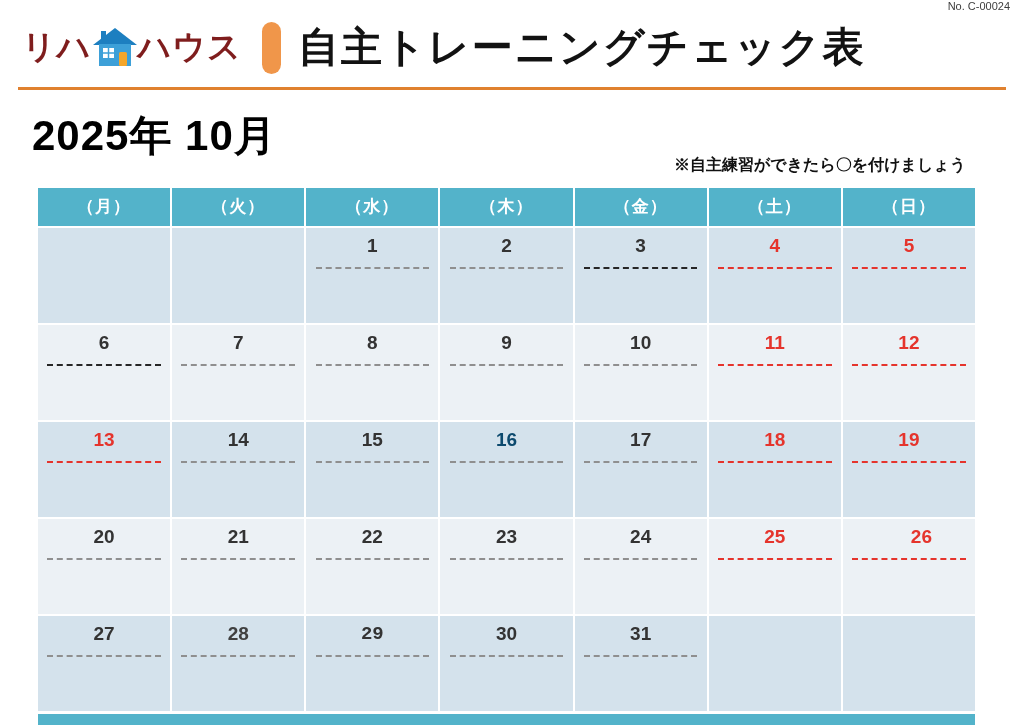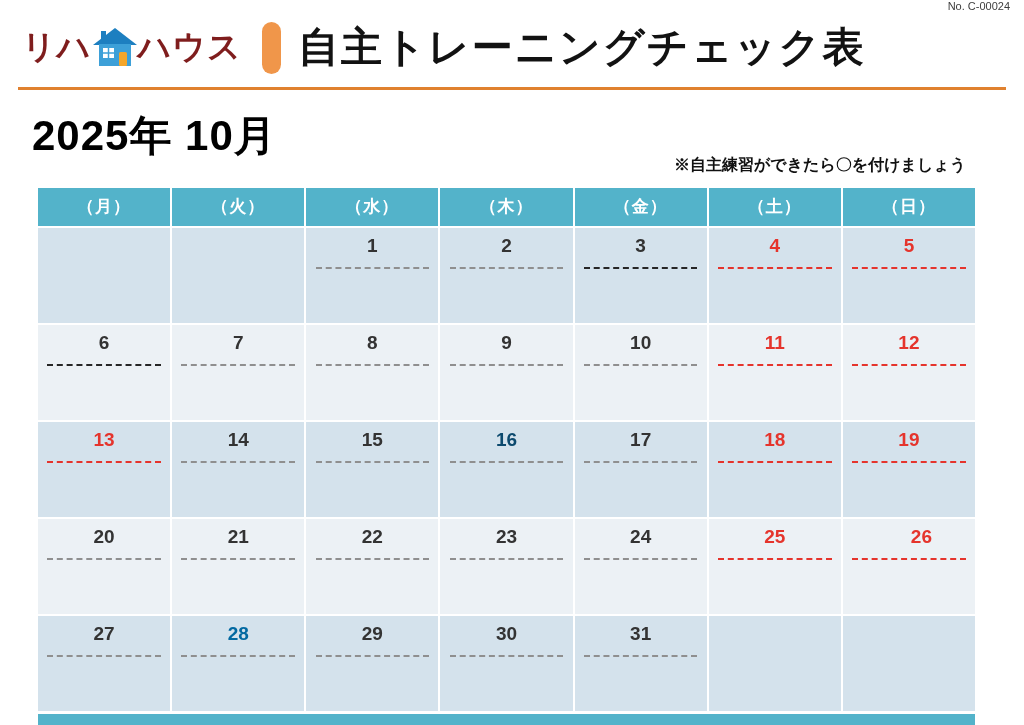--- a/index.html
+++ b/index.html
@@ -216,25 +216,25 @@
       </div>
       <div class="day-cell row-light">
         <div class="day-num" style="color: rgb(229, 52, 44); padding-left: 25px;">26</div>
         <div class="day-line" style="border-color: rgb(229, 52, 44);"></div>
       </div>
       <div class="day-cell row-blue">
         <div class="day-num" style="color: rgb(51, 51, 51);">27</div>
         <div class="day-line" style="border-color: rgb(143, 143, 143);"></div>
       </div>
       <div class="day-cell row-blue">
-        <div class="day-num" style="color: #0369a1;">28</div>
-        <div class="day-line" style="border-color: rgb(143, 143, 143);"></div>
-      </div>
-      <div class="day-cell row-blue">
-        <div class="day-num" style="color: rgb(51, 51, 51);">29</div>
+        <div class="day-num" style="color: #404040;">28</div>
+        <div class="day-line" style="border-color: rgb(143, 143, 143);"></div>
+      </div>
+      <div class="day-cell row-blue">
+        <div class="day-num" style="color: rgb(51, 51, 51); font-family: Liberation Mono, monospace;">29</div>
         <div class="day-line" style="border-color: rgb(143, 143, 143);"></div>
       </div>
       <div class="day-cell row-blue">
         <div class="day-num" style="color: rgb(51, 51, 51);">30</div>
         <div class="day-line" style="border-color: rgb(143, 143, 143);"></div>
       </div>
       <div class="day-cell row-blue">
         <div class="day-num" style="color: rgb(51, 51, 51);">31</div>
         <div class="day-line" style="border-color: rgb(143, 143, 143);"></div>
       </div>

